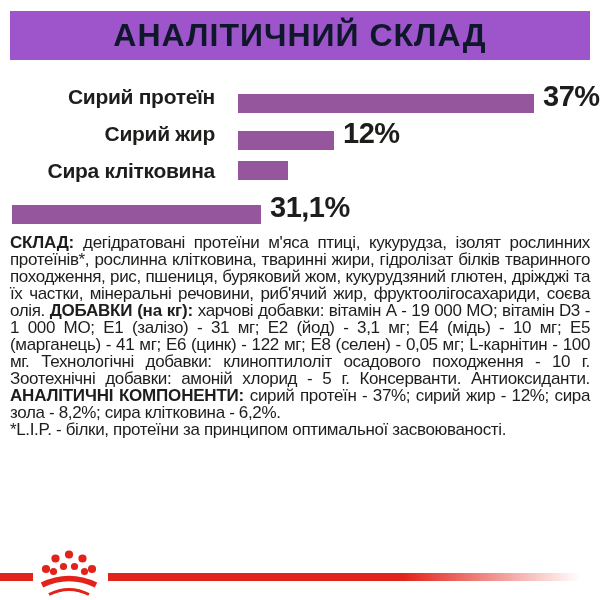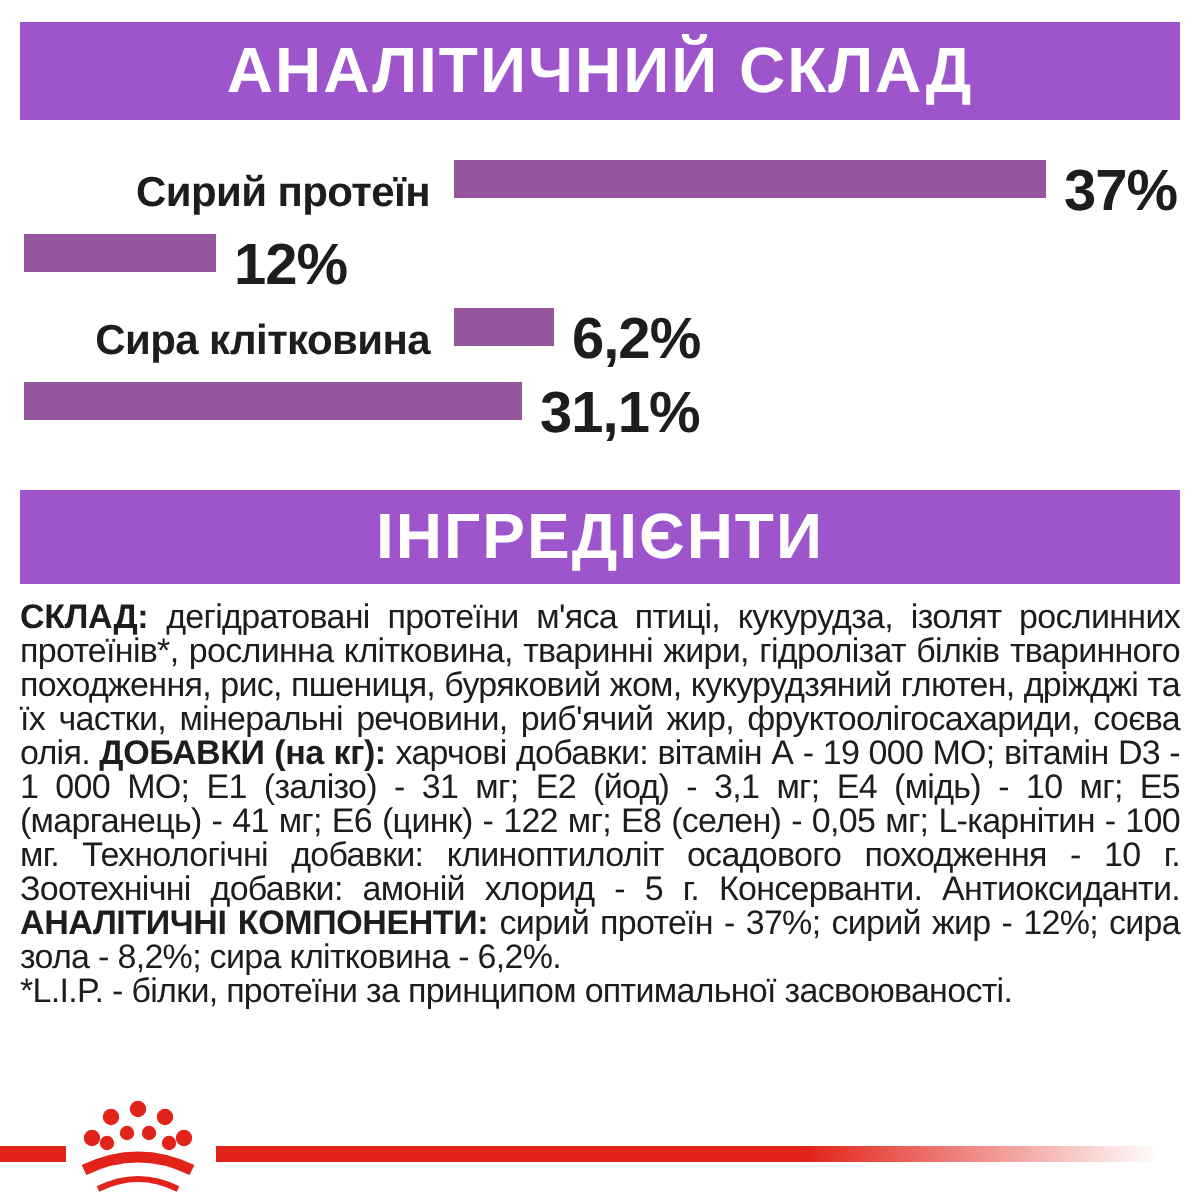--- a/index.html
+++ b/index.html
@@ -10,33 +10,33 @@
 
   .band {
     margin: 0 10px;
     height: 49px;
     background: var(--purple-header, #9e55cb);
     display: flex; align-items: center; justify-content: center;
   }
   .band.first { margin-top: 11px; }
   .band.second { margin-top: 19px; height: 47px; }
   .band .band-title {
-    color: #ffffff; font-weight: bold; font-size: 32px; letter-spacing: 1px;
+    color: #0f172a; font-weight: bold; font-size: 32px; letter-spacing: 1px;
     white-space: nowrap;
   }
 
   
   .chart { margin-top: 18px; }
-  .chart-row { display: flex; align-items: center; height: 37px; }
+  .chart-row { display: flex; align-items: center; height: 37px; gap: 11px; }
   .chart-label {
     width: 215px; text-align: right; font-weight: bold; font-size: 21px;
     letter-spacing: -0.3px; line-height: 21px; flex: 0 0 auto;
   }
   .chart-label.small { font-size: 15px; line-height: 15px; letter-spacing: -0.4px; }
-  .chart-barwrap { display: flex; align-items: flex-start; margin-left: 12px; flex: 1 1 auto; }
+  .chart-barwrap { display: flex; align-items: flex-end; margin-left: 12px; flex: 1 1 auto; }
   .chart-bar { height: 19px; background: var(--purple-bar, #95569e); flex: 0 0 auto; }
   .chart-val { margin-left: 9px; font-weight: bold; font-size: 29px; letter-spacing: -0.5px; white-space: nowrap; }
 
   
   .ing-text {
     margin: 8px 10px 0 10px;
     font-size: 17px; line-height: 17px; letter-spacing: -0.35px;
     text-align: justify;
   }
   .ing-text p { text-align: justify; }
@@ -67,43 +67,40 @@
 
   <div class="chart">
       <div class="chart-row">
         <div class="chart-label">Сирий протеїн</div>
         <div class="chart-barwrap">
           <div class="chart-bar" style="width: 296px; background: rgb(149, 86, 158);"></div>
           <div class="chart-val">37%</div>
         </div>
       </div>
       <div class="chart-row">
+        <div class="chart-label">Сирий жир</div>
         <div class="chart-barwrap">
           <div class="chart-bar" style="width: 96px; background: rgb(149, 86, 158);"></div>
           <div class="chart-val">12%</div>
         </div>
       </div>
       <div class="chart-row">
         <div class="chart-label">Сира клітковина</div>
         <div class="chart-barwrap">
           <div class="chart-bar" style="width: 50px; background: rgb(149, 86, 158);"></div>
-          <div class="chart-val">6,2%</div>
         </div>
       </div>
       <div class="chart-row">
         <div class="chart-barwrap">
           <div class="chart-bar" style="width: 249px; background: rgb(149, 86, 158);"></div>
           <div class="chart-val">31,1%</div>
         </div>
       </div>
     </div>
 
-  <div class="band second">
-    <span class="band-title">ІНГРЕДІЄНТИ</span>
-  </div>
 
   <div class="ing-text">
       <p><b>СКЛАД: </b><span>дегідратовані протеїни м'яса птиці, кукурудза, ізолят рослинних протеїнів*, рослинна клітковина, тваринні жири, гідролізат білків тваринного походження, рис, пшениця, буряковий жом, кукурудзяний глютен, дріжджі та їх частки, мінеральні речовини, риб'ячий жир, фрукто­олігосахариди, соєва олія. </span><b>ДОБАВКИ (на кг): </b><span>харчові добавки: вітамін А - 19 000 МО; вітамін D3 - 1 000 МО; Е1 (залізо) - 31 мг; Е2 (йод) - 3,1 мг; Е4 (мідь) - 10 мг; Е5 (марганець) - 41 мг; Е6 (цинк) - 122 мг; Е8 (селен) - 0,05 мг; L-карнітин - 100 мг. Технологічні добавки: клиноптилоліт осадового походження - 10 г. Зоотехнічні добавки: амоній хлорид - 5 г. Консерванти. Антиоксиданти. </span><b>АНАЛІТИЧНІ КОМПОНЕНТИ: </b><span>сирий протеїн - 37%; сирий жир - 12%; сира зола - 8,2%; сира клітковина - 6,2%.</span></p>
       <p><span>*L.I.P. - білки, протеїни за принципом оптимальної засвоюваності.</span></p>
     </div>
 
   <div class="divider-left"></div>
   <div class="divider-right"></div>
 
   <svg class="crown" viewBox="0 0 66 52" xmlns="http://www.w3.org/2000/svg">

